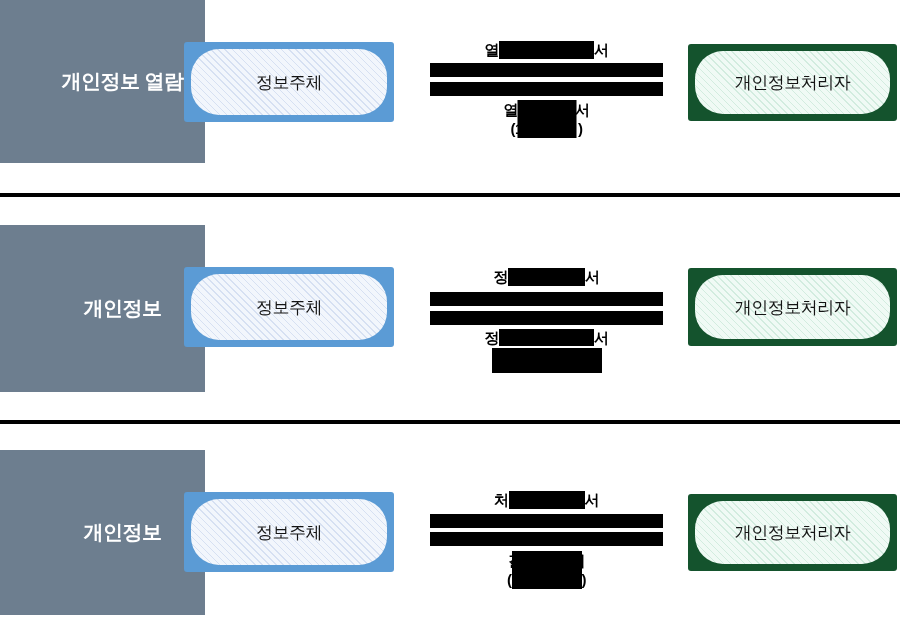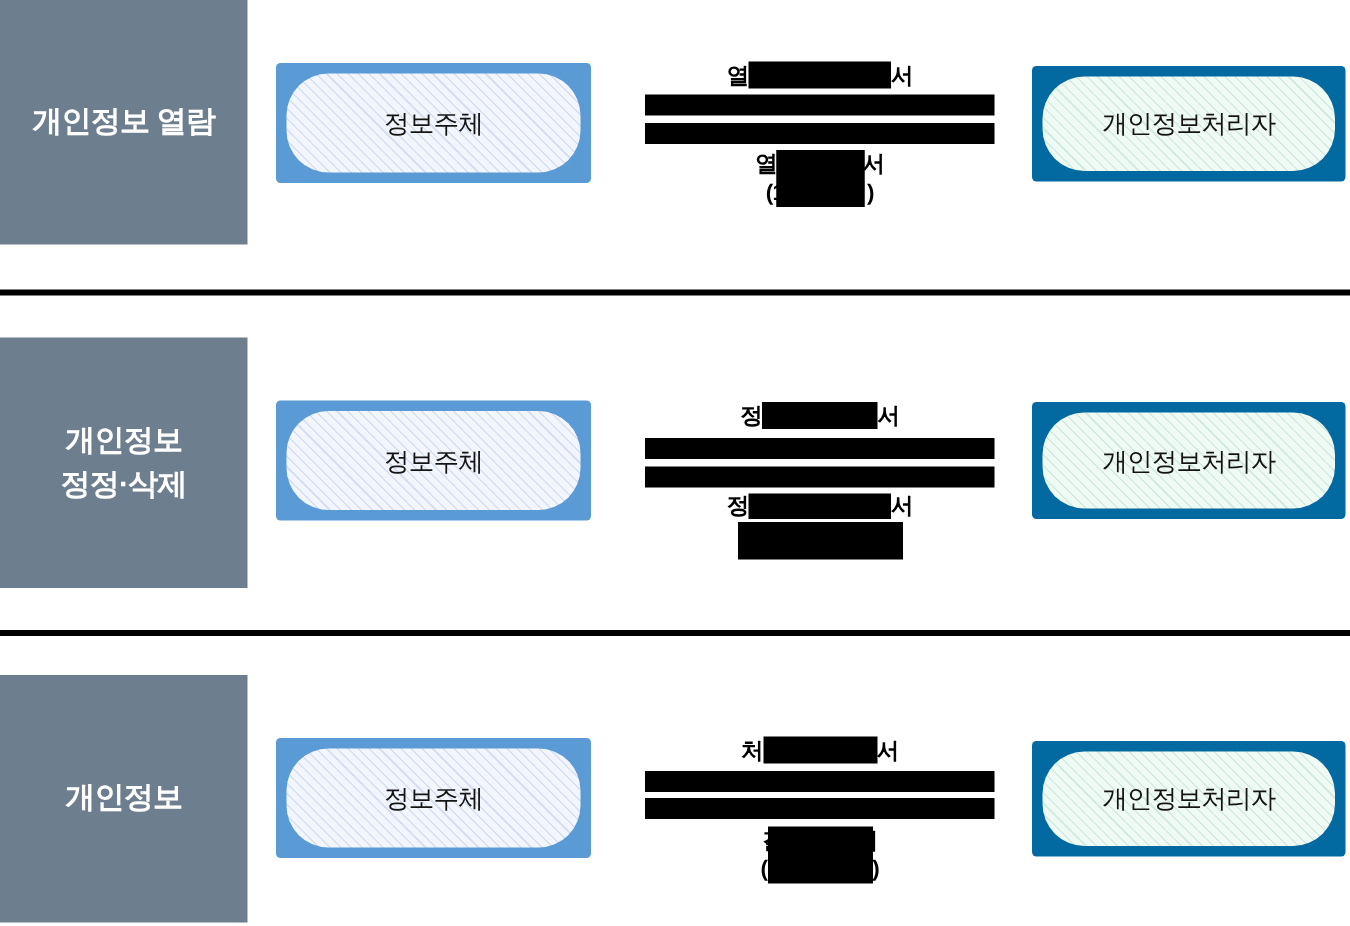--- a/index.html
+++ b/index.html
@@ -3,26 +3,26 @@
 <meta charset="utf-8">
 <style>
   html,body { margin:0; padding:0; background:#fff; }
   .stage {
     position:relative; width:900px; height:617px; background:#ffffff;
     font-family:"Liberation Sans", sans-serif; overflow:hidden;
   }
   .category {
     position:absolute; left:0; width:165px; background:#6d7e8f; color:#ffffff;
     display:flex; align-items:center; justify-content:center; text-align:center;
-    font-size:20px; font-weight:bold; line-height:1.45; letter-spacing:-0.5px;
+    font-size:20px; font-weight:bold; line-height:1.45; letter-spacing:-0.5px;padding-left:40px;
   }
   .divider { position:absolute; left:0; width:900px; height:4px; background:#000000; }
   .entity { position:absolute; border-radius:3px; padding:7px; box-sizing:border-box; }
   .subject   { left:184px; width:210px; background:#5b9bd5; }
-  .processor { left:688px; width:209px; background:#0369a1; }
+  .processor { left:688px; width:209px; background:#14532d; }
   .entity-inner {
     width:100%; height:100%; border-radius:28px;
     display:flex; align-items:center; justify-content:center;
     font-size:17px; color:#141414; letter-spacing:-0.5px;
   }
   .hatch-blue  { background:repeating-linear-gradient(45deg,#d6e0f2 0 1px,#f2f6fc 1px 5px); }
   .hatch-green { background:repeating-linear-gradient(45deg,#d2ecdf 0 1px,#f0faf5 1px 5px); }
   .bar { position:absolute; left:430px; width:233px; height:14px; background:#000000; }
   .mid {
     position:absolute; left:430px; width:233px; height:18px;
@@ -87,21 +87,20 @@
       </div>
     </div>
   </div>
 
   <div class="divider" style="top:193px;"></div>
 
   <div>
     <div class="category" style="top:225px; height:167px;">
       <div>
         <div>개인정보</div>
-        <div>정정·삭제</div>
       </div>
     </div>
 
     <div class="entity subject" style="top:267px; height:80px;">
       <div class="entity-inner hatch-blue">
         <span>정보주체</span>
       </div>
     </div>
 
     <div class="mid" style="top:268px;">

